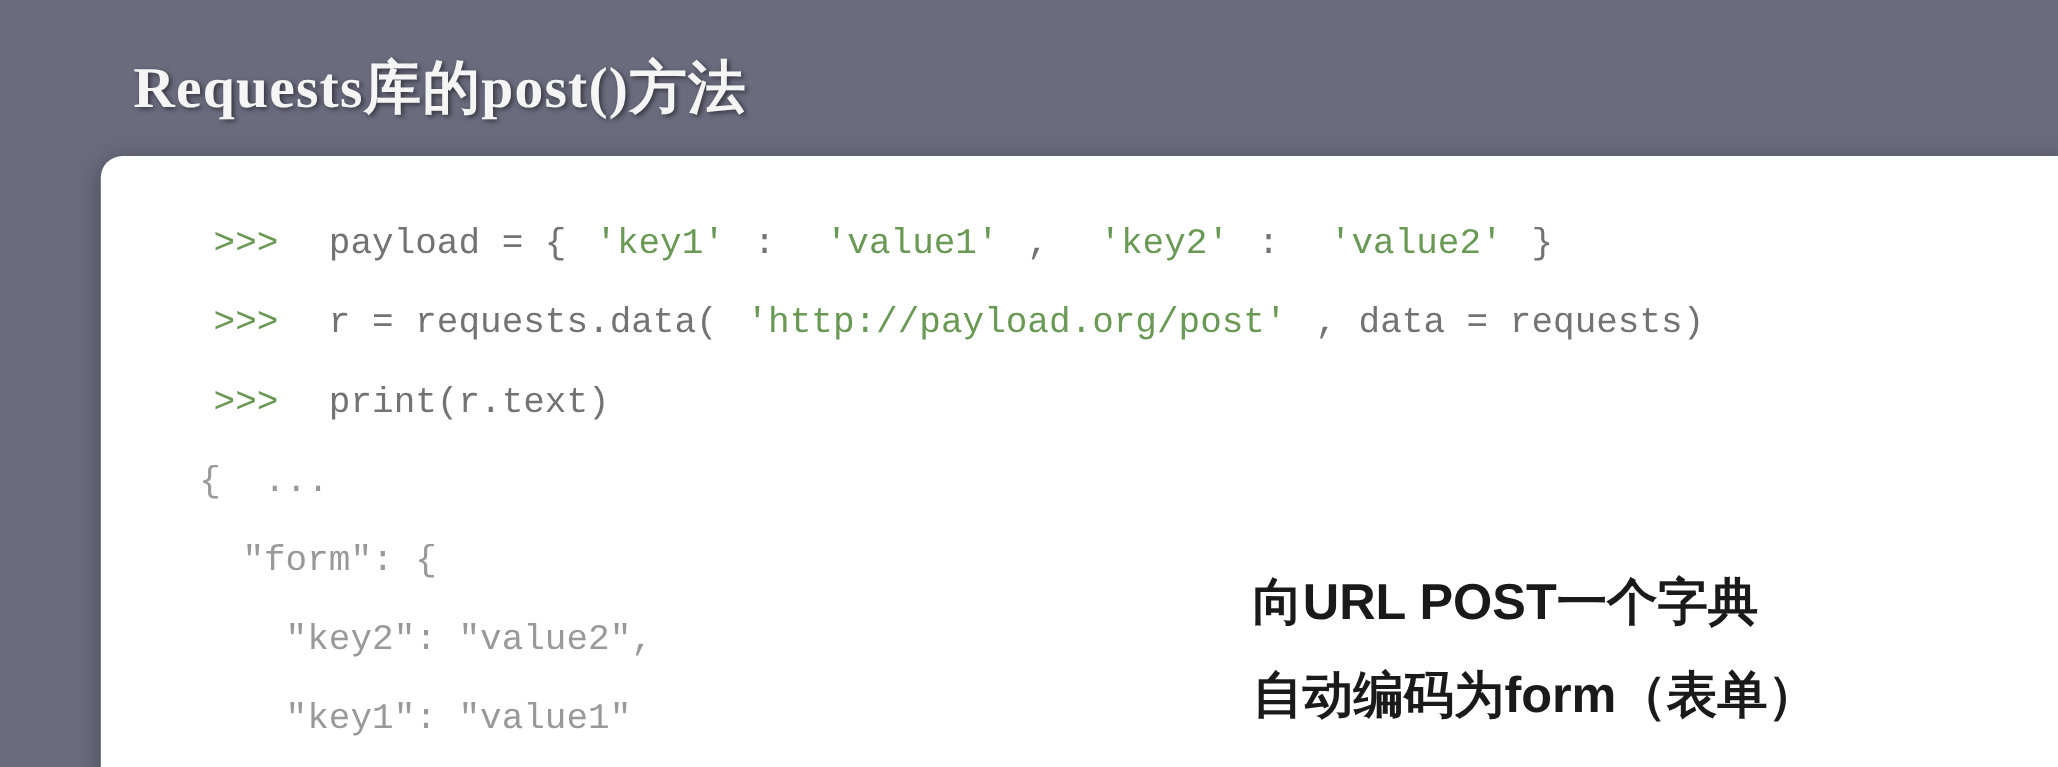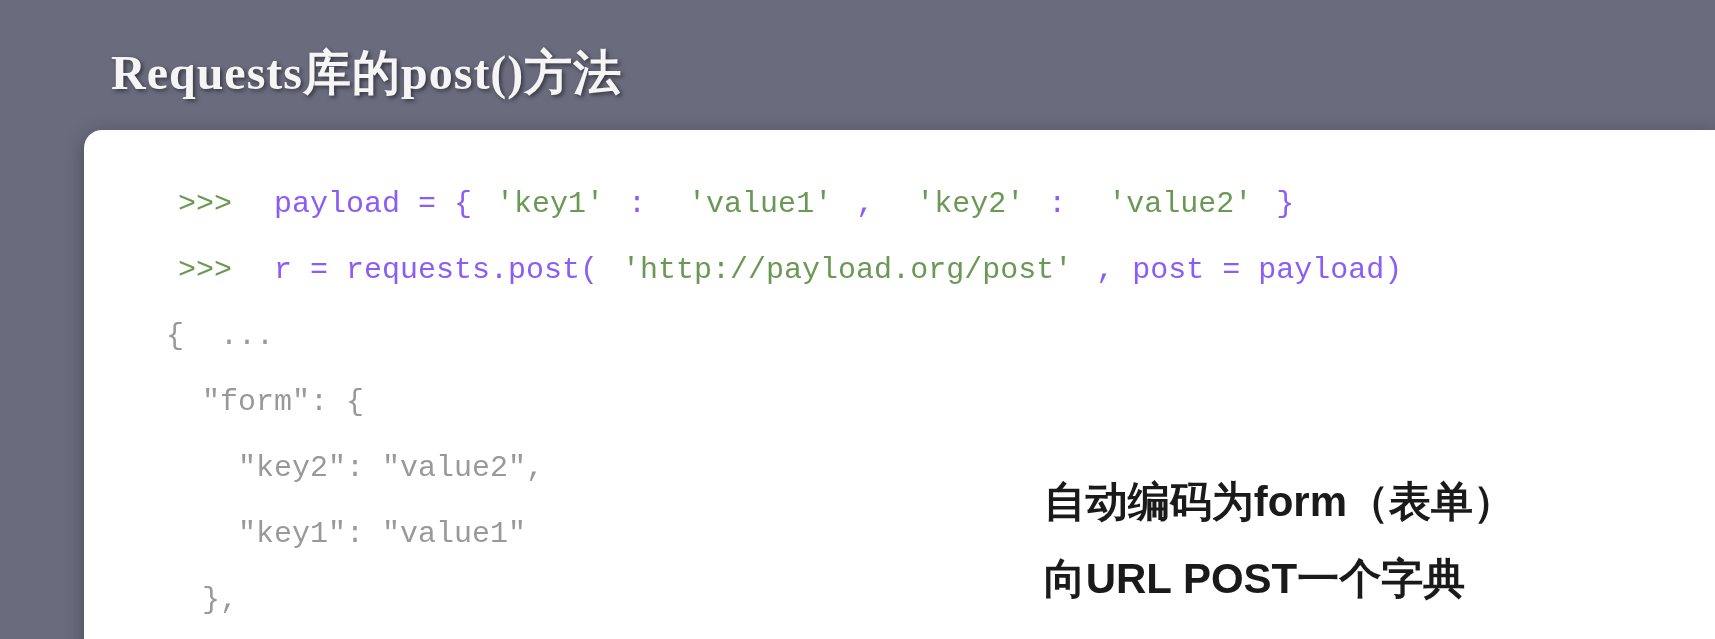--- a/index.html
+++ b/index.html
@@ -34,21 +34,21 @@
       font-family: Consolas, "Courier New", monospace;
       font-size: 30px;
       line-height: 1.8;
       position: relative;
     }
     .prompt {
       color: #6a9955;
       font-weight: 500;
     }
     .code-dark {
-      color: #8b5cf6;
+      color: #737373;
       font-weight: 500;
     }
     .code-string {
       color: #6a9955;
       font-weight: 400;
     }
     .code-output {
       color: #999999;
       font-weight: 400;
     }
@@ -68,26 +68,27 @@
     }
   </style>
 </head>
 <body>
 
 <div class="slide-title">Requests库的post()方法</div>
 
 <div class="code-panel">
   <div class="code-line"><span class="prompt">&gt;&gt;&gt; </span><span class="code-dark">payload = {</span><span class="code-string">'key1'</span><span class="code-dark">: </span><span class="code-string">'value1'</span><span class="code-dark">, </span><span class="code-string">'key2'</span><span class="code-dark">: </span><span class="code-string">'value2'</span><span class="code-dark">}</span></div>
 
-  <div class="code-line"><span class="prompt">&gt;&gt;&gt; </span><span class="code-dark">r = requests.post(</span><span class="code-string">'http://payload.org/post'</span><span class="code-dark">, post = payload)</span></div>
+  <div class="code-line"><span class="prompt">&gt;&gt;&gt; </span><span class="code-dark">r = requests.data(</span><span class="code-string">'http://payload.org/post'</span><span class="code-dark">, data = requests)</span></div>
 
+  <div class="code-line"><span class="prompt">&gt;&gt;&gt; </span><span class="code-dark">print(r.text)</span></div>
 
   <div class="code-line code-output">{  ...</div>
   <div class="code-line code-output">  "form": {</div>
   <div class="code-line code-output">    "key2": "value2",</div>
   <div class="code-line code-output">    "key1": "value1"</div>
   <div class="code-line code-output">  },</div>
 
   <div class="annotation">
+    <div>向URL POST一个字典</div>
     <div>自动编码为form（表单）</div>
-    <div>向URL POST一个字典</div>
   </div>
 </div>
 
 </body></html>

